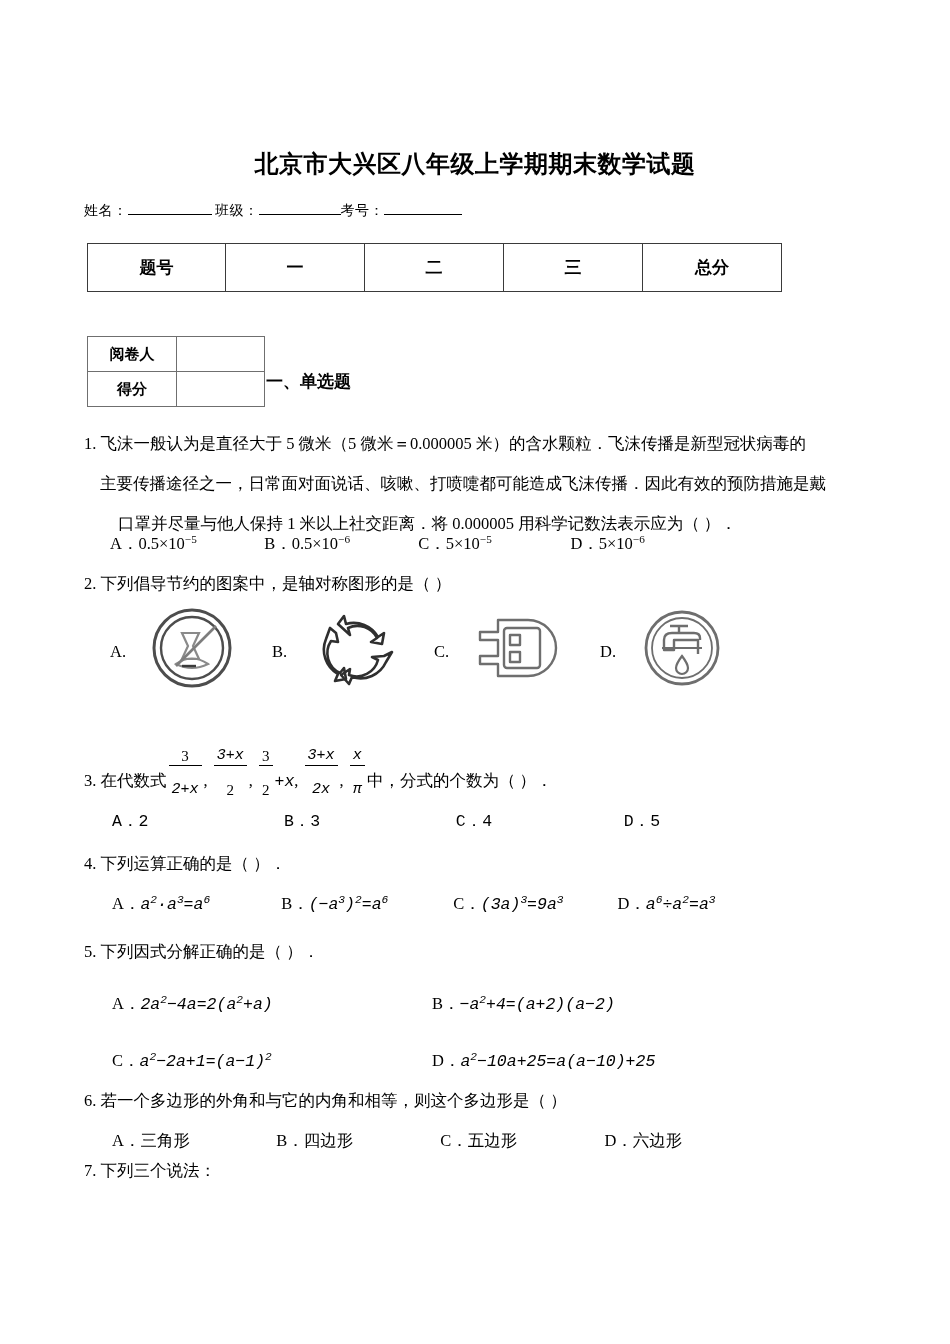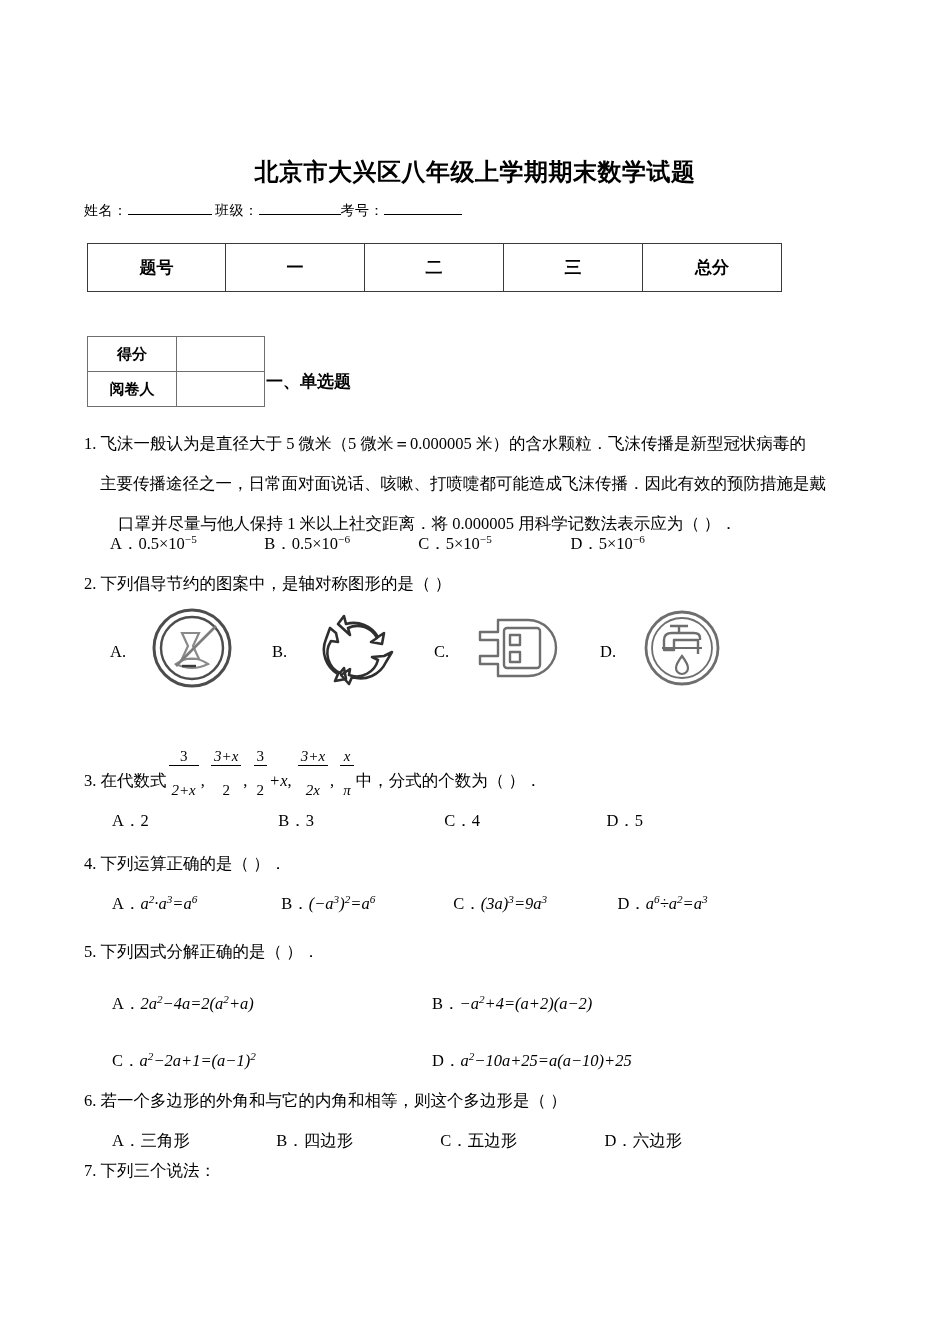--- a/index.html
+++ b/index.html
@@ -25,21 +25,20 @@
   
   .doc-title {
     position: absolute;
     left: 0; top: 148px;
     width: 950px;
     text-align: center;
     font-size: 24px;
     font-weight: bold;
     font-family: "DejaVu Sans", "Liberation Sans", sans-serif;
     letter-spacing: 0.5px;
-    margin-top: 8px;
   }
 
   
   .idline {
     position: absolute;
     left: 84px; top: 201px;
     font-size: 14px;
     white-space: nowrap;
   }
   .idline .blank {
@@ -122,21 +121,21 @@
     font-size: 16.5px;
     white-space: nowrap;
   }
   .opt { display: inline-block; }
 
   
   sup, sub {
     font-size: 0.68em;
     line-height: 0;
   }
-  .ital { font-style: italic; font-family: Liberation Serif, serif; }
+  .ital { font-style: italic; font-family: Liberation Mono, monospace; }
   .frac {
     display: inline-block;
     vertical-align: middle;
     text-align: center;
     font-size: 15px;
     line-height: 1.12;
     margin: 0 2px;
     position: relative;
     top: -1px;
   }
@@ -188,25 +187,25 @@
       <td class="cx">二</td>
       <td class="cx">三</td>
       <td class="cx">总分</td>
     </tr>
   </tbody>
     </table>
 
   <table class="review-table">
     <tbody>
         <tr>
-      <td class="rl">得分</td>
+      <td class="rl">阅卷人</td>
       <td class="rb"></td>
     </tr>
     <tr>
-      <td class="rl">阅卷人</td>
+      <td class="rl">得分</td>
       <td class="rb"></td>
     </tr>
   </tbody>
     </table>
 
   <div class="section-heading">一、单选题</div>
 
   <div class="qbody" style="left:84px; top:424px;">
     <span class="qnum">1.</span>
     <span>飞沫一般认为是直径大于 5 微米（5 微米＝0.000005 米）的含水颗粒．飞沫传播是新型冠状病毒的</span>
@@ -298,21 +297,21 @@
 
   <div class="q" style="left:84px; top:749px;">
     <span class="qnum">3.</span>
     <span>在代数式</span><span class="frac"><span class="num">3</span><span class="den ital">2+x</span></span>,
     <span class="frac"><span class="num ital">3+x</span><span class="den">2</span></span>,
     <span class="frac"><span class="num">3</span><span class="den">2</span></span><span class="ital">+x</span>,
     <span class="frac"><span class="num ital">3+x</span><span class="den ital">2x</span></span>,
     <span class="frac"><span class="num ital">x</span><span class="den ital">π</span></span><span>中，分式的个数为（      ）．</span>
   </div>
 
-  <div class="opt-row" style="left:112px; top:810px;">
+  <div class="opt-row" style="left:112px; top:810px;font-family:Liberation Mono, monospace;">
     <span class="opt" style="width:162px"><span>A．</span><span>2</span></span>
     <span class="opt" style="width:162px"><span>B．</span><span>3</span></span>
     <span class="opt" style="width:158px"><span>C．</span><span>4</span></span>
     <span class="opt"><span>D．</span><span>5</span></span>
   </div>
 
   <div class="q" style="left:84px; top:856px;">
     <span class="qnum">4.</span>
     <span>下列运算正确的是（      ）．</span>
   </div>

